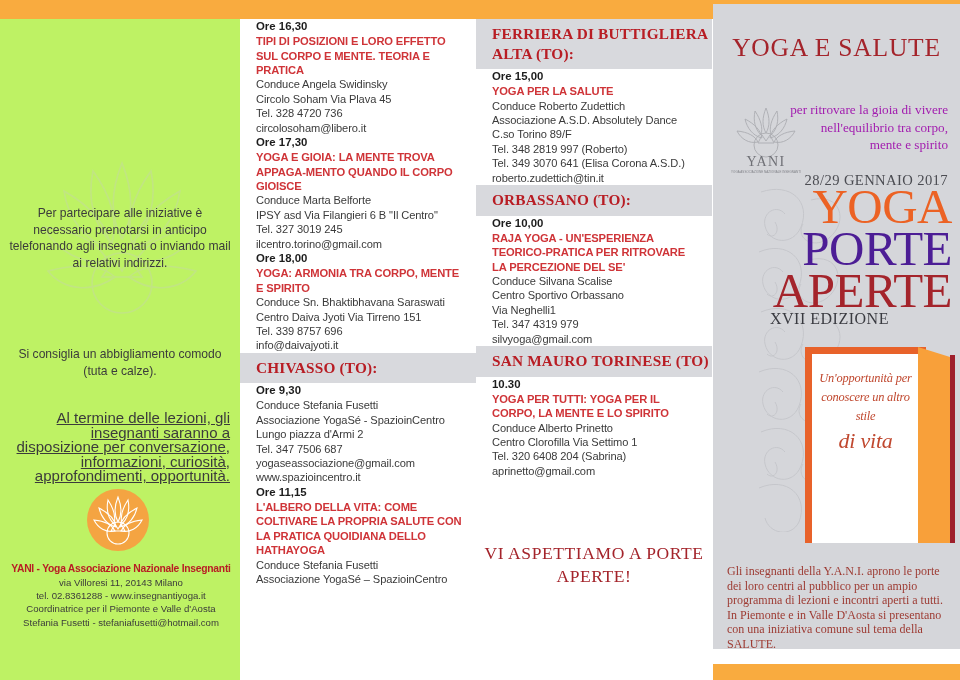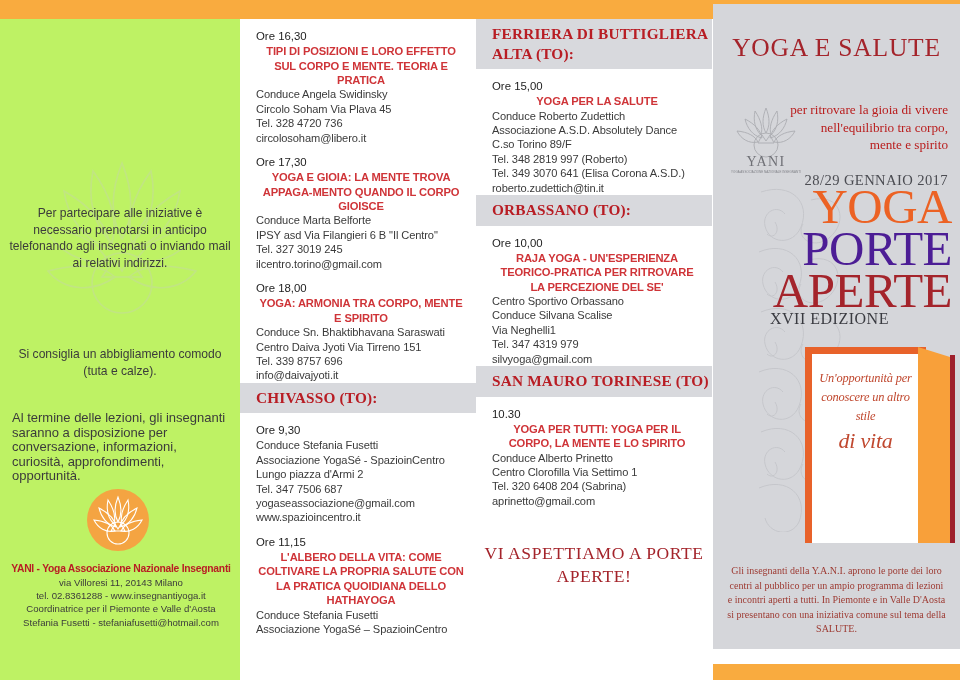--- a/index.html
+++ b/index.html
@@ -45,22 +45,23 @@
     text-align: center; font-size: 12.1px; line-height: 16.5px;
     color: #3b3b3b;
   }
   .left-txt-2 {
     position: absolute; left: 8px; top: 327px; width: 224px;
     text-align: center; font-size: 12.1px; line-height: 16.5px;
     color: #3b3b3b;
   }
   .left-txt-3 {
     position: absolute; left: 12px; top: 392px; width: 218px;
-    text-align: left; font-size: 13px; line-height: 14.5px;
+    text-align: right; font-size: 15px; line-height: 14.5px;
     color: #3b3b3b;
+    text-decoration: underline;
   }
   .badge-lotus {
     position: absolute; left: 87px; top: 470px;
     width: 62px; height: 62px;
     border-radius: 50%;
     background: #f4a442;
   }
   .left-footer {
     position: absolute; left: 4px; top: 543px; width: 234px;
     text-align: center;
@@ -91,26 +92,26 @@
     font-family: "Liberation Serif", serif;
     font-weight: bold;
     font-size: 15.3px;
     line-height: 19.5px;
     letter-spacing: .2px;
     padding: 5px 0 6px 16px;
   }
 
   .entry { padding: 0 10px 0 16px; }
   .e-time {
-    font-size: 11.4px; font-weight: normal; color: #1d1d1d;
-    line-height: 15.2px; margin-top: 10px;
+    font-size: 11.4px; font-weight: bold; color: #1d1d1d;
+    line-height: 15.2px; margin-top: 0;
   }
   .e-title {
     font-size: 11.2px; font-weight: bold; color: #cf3438;
-    line-height: 14.4px; letter-spacing: -.15px; text-align: center;
+    line-height: 14.4px; letter-spacing: -.15px;
   }
   .e-line {
     font-size: 11.1px; color: #3a3a3a; line-height: 14.4px;
     letter-spacing: -.1px;
   }
 
   .mid-closing {
     position: absolute; left: 236px; top: 523px; width: 236px;
     text-align: center;
     font-family: "Liberation Serif", serif;
@@ -149,21 +150,21 @@
     position: absolute; left: 14px; top: 166px; width: 78px;
     text-align: center;
     font-size: 2.9px; color: #7c7d83; line-height: 4.2px;
     letter-spacing: .1px;
   }
   .r-sub {
     position: absolute; right: 12px; top: 97px; width: 162px;
     text-align: right;
     font-family: "Liberation Serif", serif;
     font-size: 13.2px; line-height: 17.5px;
-    color: #b91c1c;
+    color: #a21caf;
   }
   .r-date {
     position: absolute; right: 12px; top: 168px; width: 170px;
     text-align: right;
     font-family: "Liberation Serif", serif;
     font-size: 14.6px; color: #4b4c52; letter-spacing: .4px;
   }
   .r-big {
     position: absolute; right: 8px; width: 180px;
     text-align: right;
@@ -227,24 +228,23 @@
     color: #c0482f;
     font-size: 12.4px; line-height: 19px;
     letter-spacing: -.2px;
   }
   .door-text .big {
     display: block; font-size: 22px; line-height: 26px; margin-top: 2px;
   }
 
   .r-foot {
     position: absolute; left: 14px; top: 560px; width: 219px;
-    text-align: center;
     font-family: "Liberation Serif", serif;
     color: #9d3a32;
-    font-size: 10px; line-height: 14.6px;
+    font-size: 12px; line-height: 14.6px;
   }
 </style>
 </head>
 <body>
 
 <div id="page">
 
   <div class="bar-top"></div>
 
   <div class="panel-left">
@@ -346,22 +346,22 @@
           <div class="e-line">Associazione A.S.D. Absolutely Dance</div>
           <div class="e-line">C.so Torino 89/F</div>
           <div class="e-line">Tel. 348 2819 997 (Roberto)</div>
           <div class="e-line">Tel. 349 3070 641 (Elisa Corona A.S.D.)</div>
           <div class="e-line">roberto.zudettich@tin.it</div>
         </div>
         <div class="sec-head">ORBASSANO (TO):</div>
         <div class="entry">
           <div class="e-time">Ore 10,00</div>
           <div class="e-title">RAJA YOGA - UN'ESPERIENZA TEORICO-PRATICA PER RITROVARE LA PERCEZIONE DEL SE'</div>
+          <div class="e-line">Conduce Silvana Scalise</div>
           <div class="e-line">Centro Sportivo Orbassano</div>
-          <div class="e-line">Conduce Silvana Scalise</div>
           <div class="e-line">Via Neghelli1</div>
           <div class="e-line">Tel. 347 4319 979</div>
           <div class="e-line">silvyoga@gmail.com</div>
         </div>
         <div class="sec-head">SAN MAURO TORINESE (TO)</div>
         <div class="entry">
           <div class="e-time">10.30</div>
           <div class="e-title">YOGA PER TUTTI: YOGA PER IL CORPO, LA MENTE E LO SPIRITO</div>
           <div class="e-line">Conduce Alberto Prinetto</div>
           <div class="e-line">Centro Clorofilla Via Settimo 1</div>

